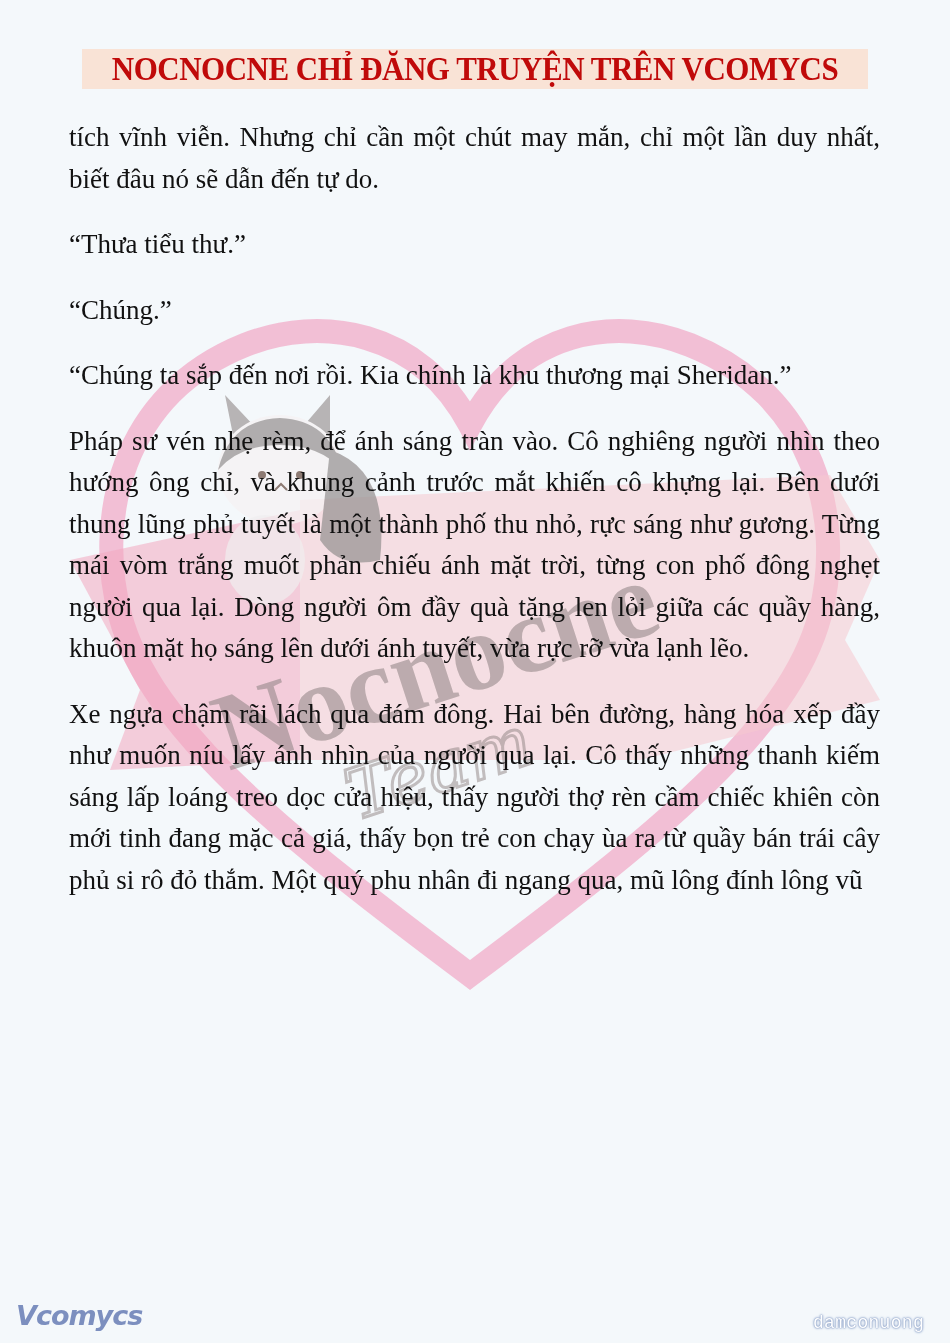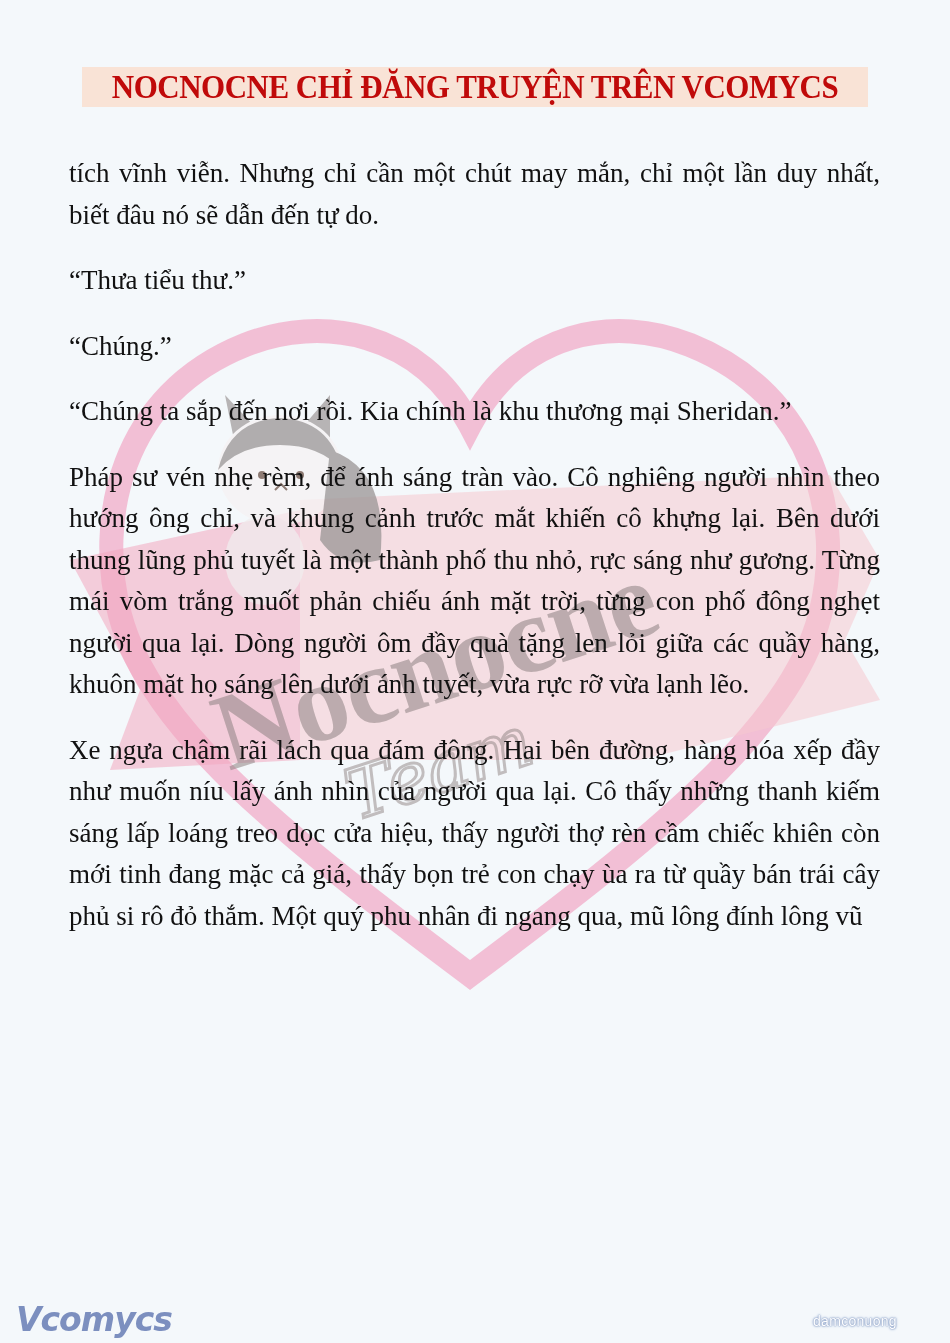--- a/index.html
+++ b/index.html
@@ -2,46 +2,46 @@
 <html><head>
 <meta charset="utf-8">
 <style>
   html, body { margin:0; padding:0; }
   body {
     width:950px; height:1343px; overflow:hidden; position:relative;
     background:#f4f8fb;
     font-family: "Liberation Serif", "DejaVu Serif", serif;
   }
   .banner {
-    position:absolute; left:82px; top:67px; width:786px; height:40px;
+    position:absolute; left:82px; top:49px; width:786px; height:40px;
     background:#f9e3d6;
     display:flex; align-items:center; justify-content:center;
   }
   .banner span {
     color:#c00a0a; font-weight:bold; font-size:31px; letter-spacing:-0.5px;
     font-family: "Liberation Serif", "DejaVu Serif", serif;
     transform:scaleY(1.1);
     white-space:nowrap;
   }
   
   .wm { position:absolute; left:0; top:0; width:950px; height:1343px; pointer-events:none; }
   .content {
     position:absolute; left:69px; top:117px; width:811px;
-    color:#111; font-size:27px; line-height:41.5px;margin-top:36px;
+    color:#111; font-size:27px; line-height:41.5px;
   }
   .content p { margin:0 0 24px 0; text-align:justify; }
   .content p.last-left { text-align-last:left; }
   .footer-logo {
     position:absolute; left:16px; top:1300px;
     font-family:"DejaVu Sans", sans-serif; font-style:italic; font-weight:bold;
-    font-size:33px; color:#7c8fbf; letter-spacing:-1px;
+    font-size:27px; color:#7c8fbf; letter-spacing:-1px;
   }
   .footer-credit {
     position:absolute; left:813px; top:1313px;
-    font-family:Liberation Sans, sans-serif; font-size:14px; color:#ffffff;
+    font-family:Liberation Mono, monospace; font-size:18px; color:#ffffff;
     text-shadow:0 0 3px #8aa0c8, 0 0 2px #8aa0c8, 0 0 1px #7089b8;
     letter-spacing:0.3px;
   }
 </style>
 </head>
 <body>
 
 <div class="page">
 
   <svg class="wm" viewBox="0 0 950 1343">

